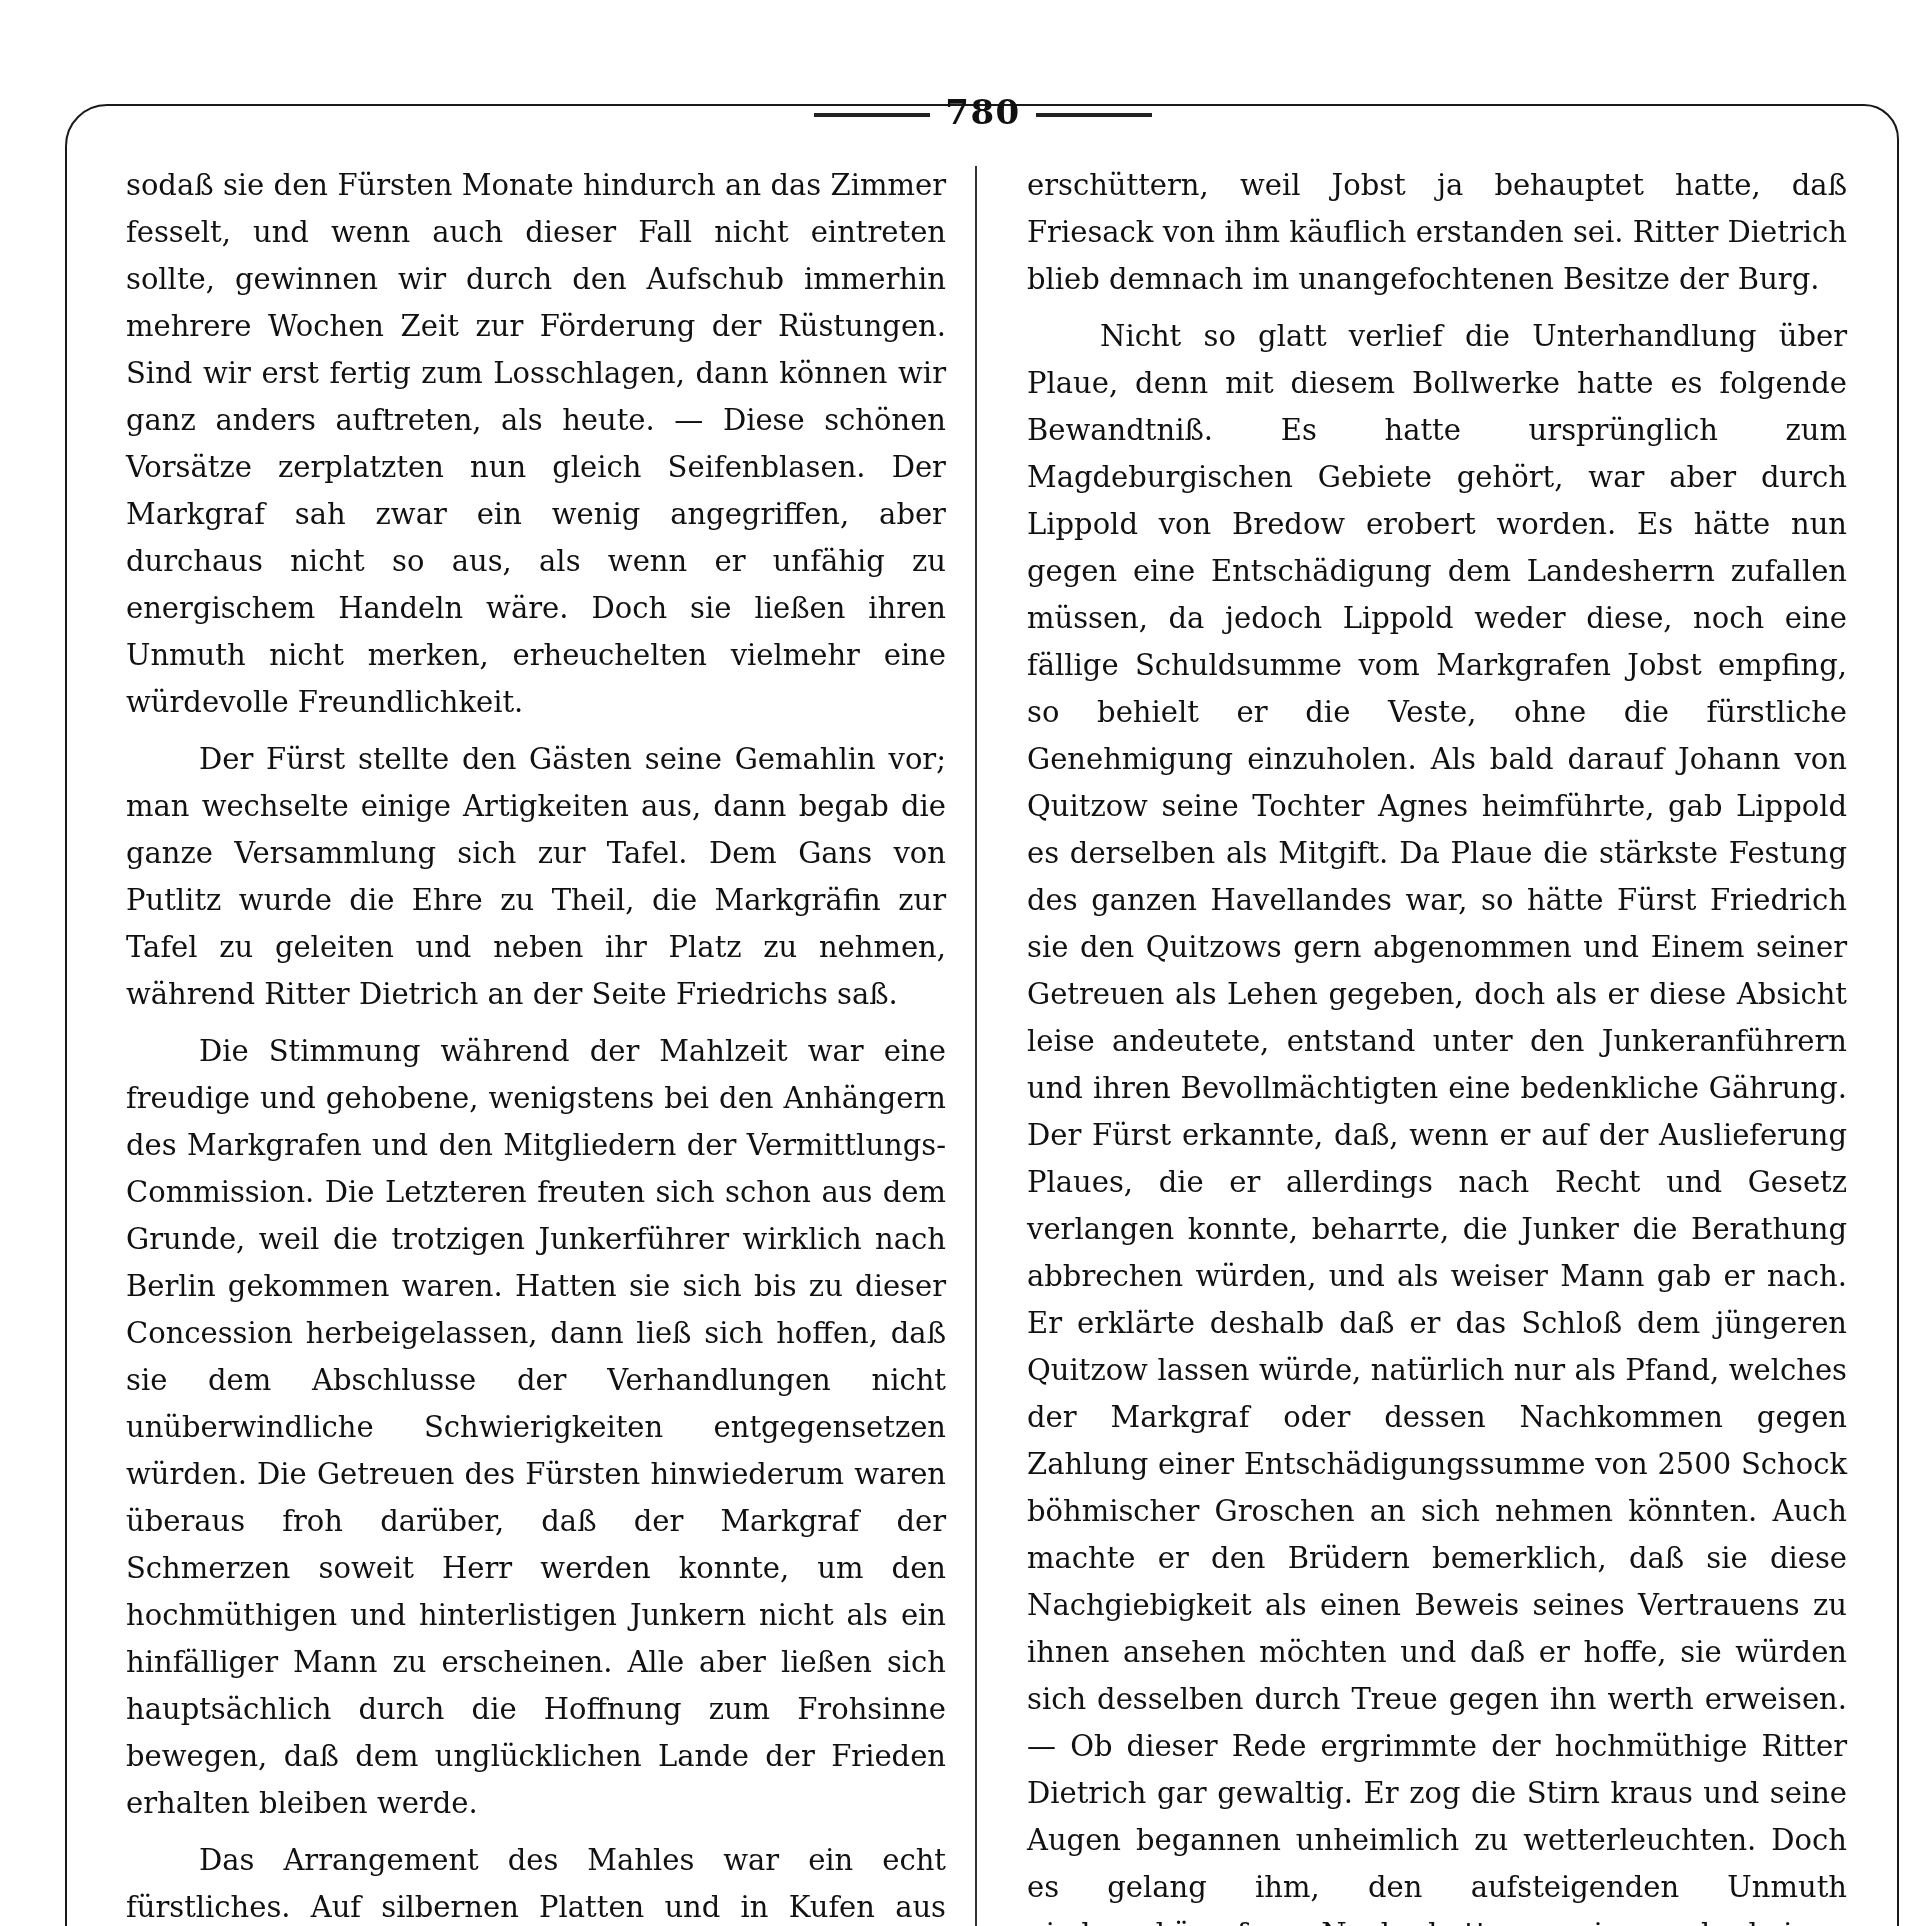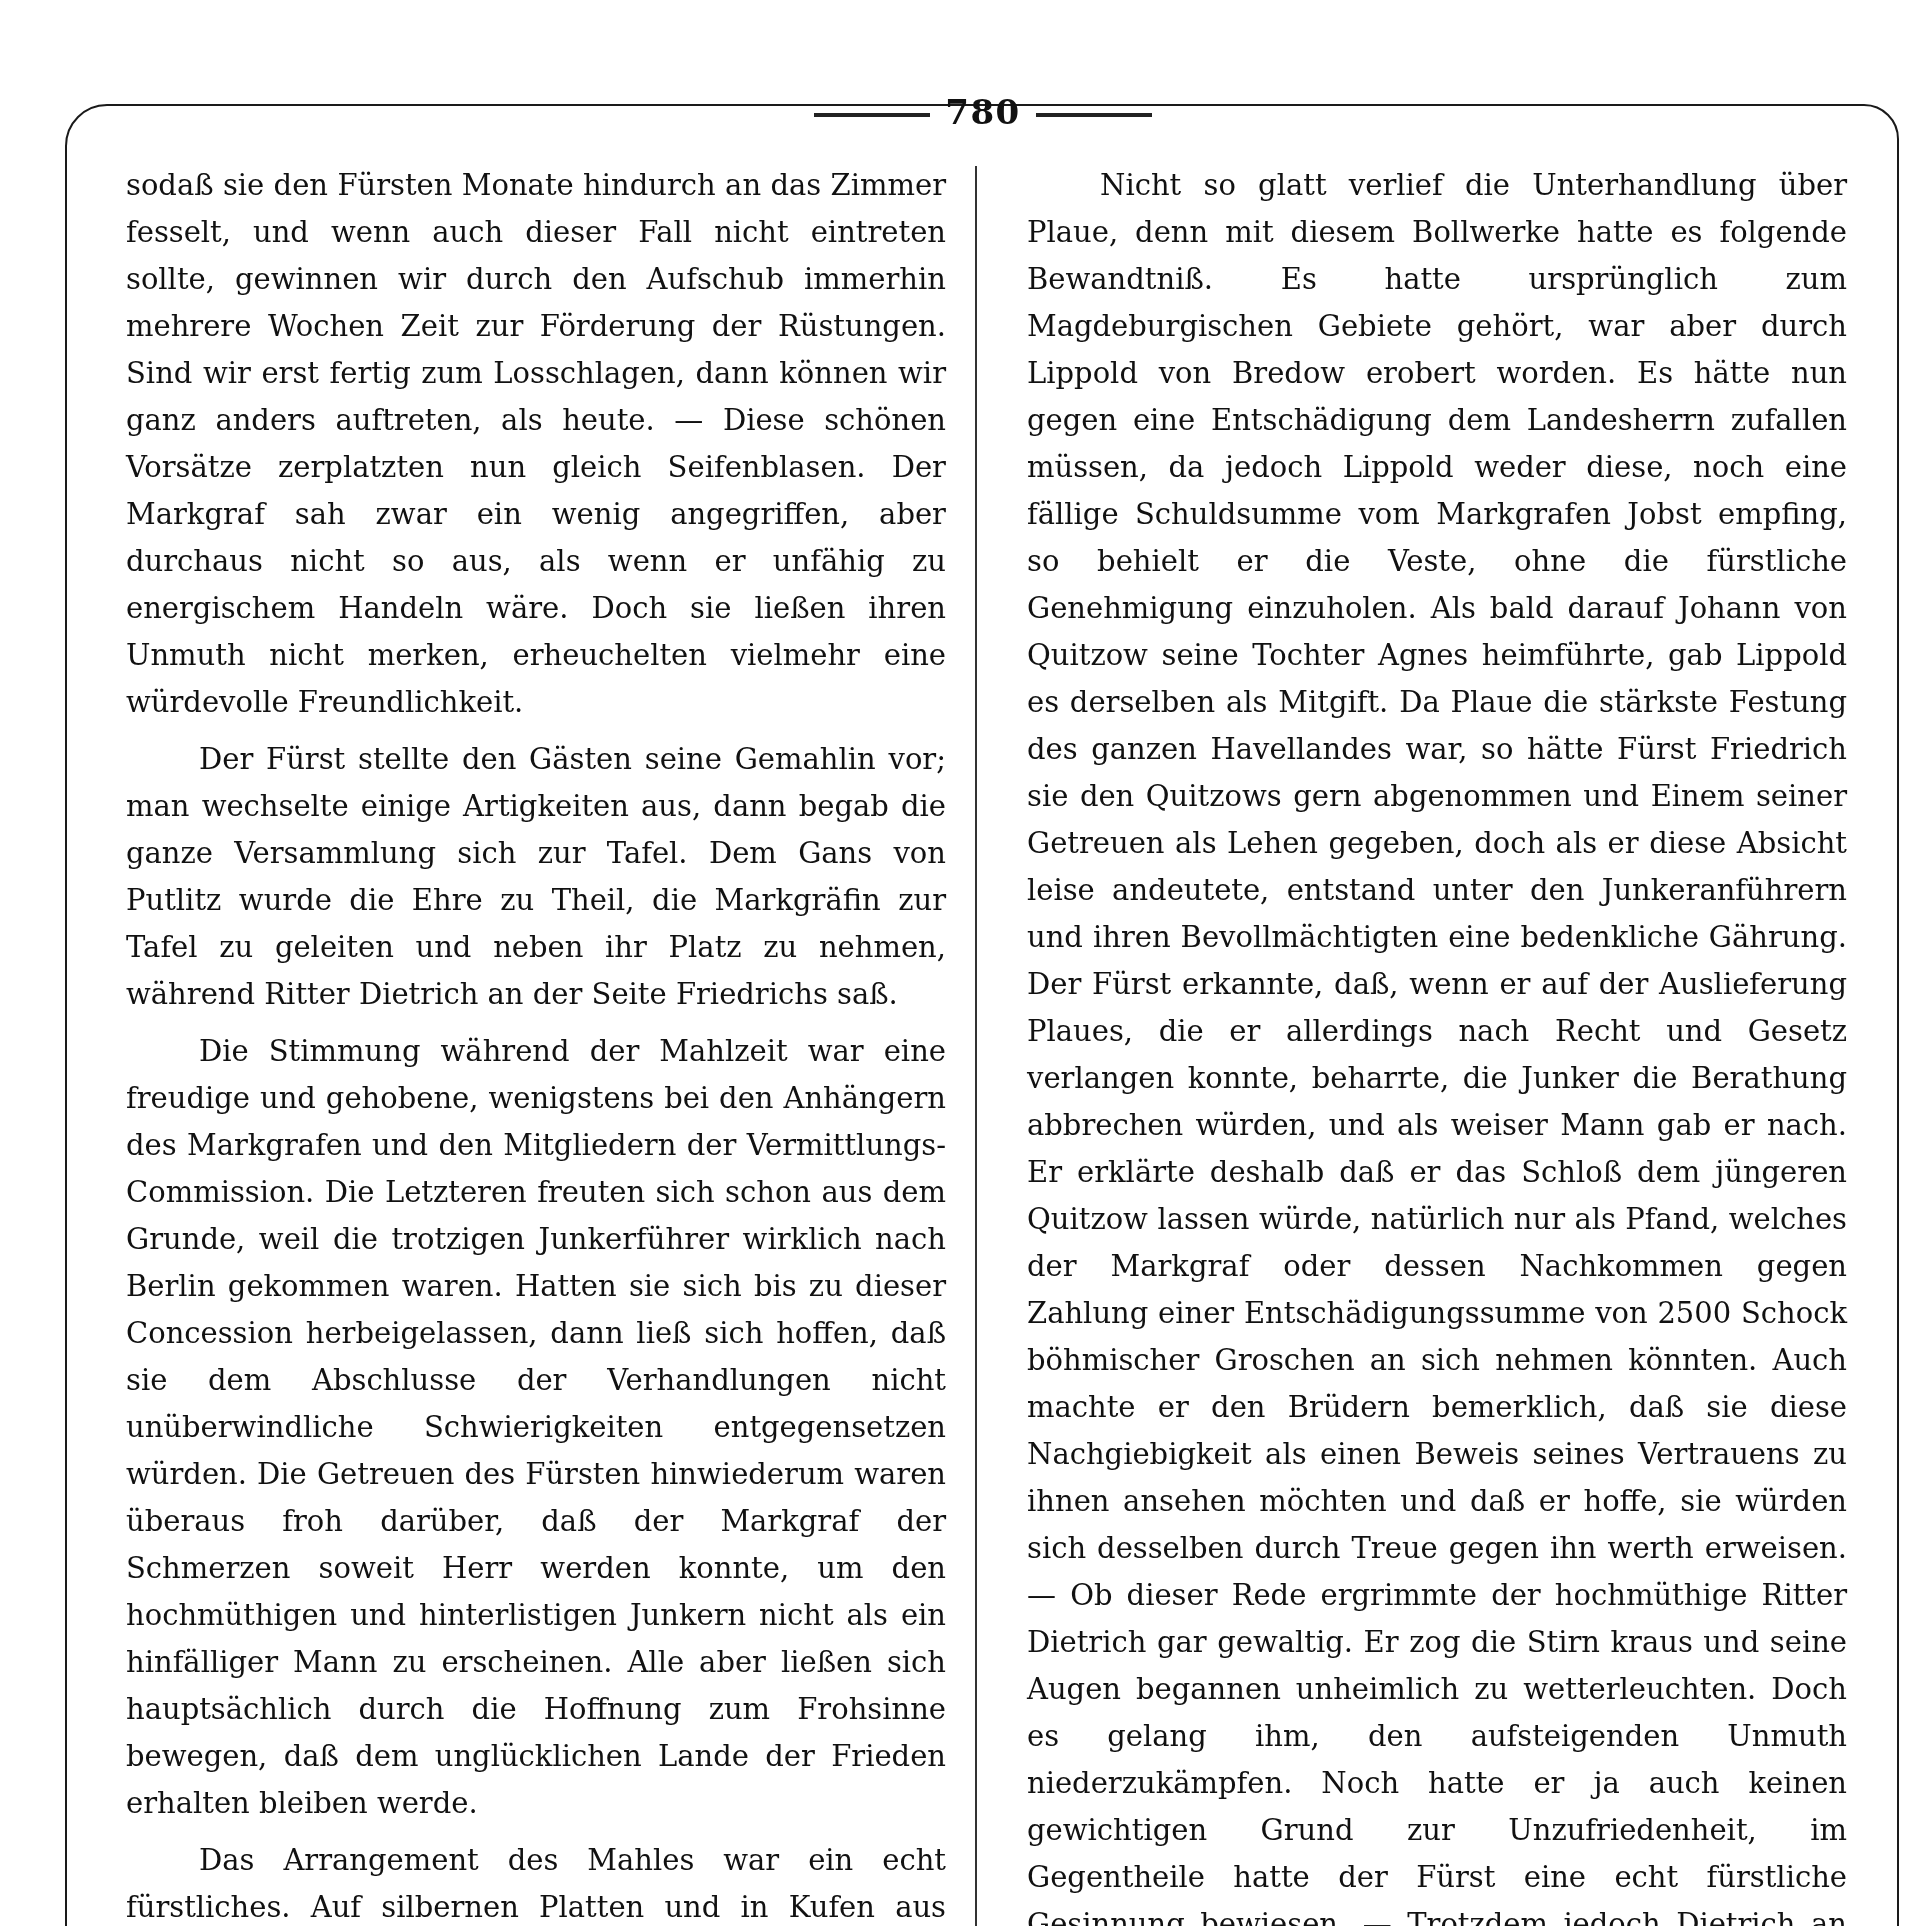--- a/index.html
+++ b/index.html
@@ -32,16 +32,17 @@
   <p class="para">sodaß sie den Fürsten Monate hindurch an das Zimmer fesselt, und wenn auch dieser Fall nicht eintreten sollte, gewinnen wir durch den Aufschub immerhin mehrere Wochen Zeit zur Förderung der Rüstungen. Sind wir erst fertig zum Losschlagen, dann können wir ganz anders auftreten, als heute. — Diese schönen Vorsätze zerplatzten nun gleich Seifenblasen. Der Markgraf sah zwar ein wenig angegriffen, aber durchaus nicht so aus, als wenn er unfähig zu energischem Handeln wäre. Doch sie ließen ihren Unmuth nicht merken, erheuchelten vielmehr eine würdevolle Freundlichkeit.</p>
   <p class="para indent">Der Fürst stellte den Gästen seine Gemahlin vor; man wechselte einige Artigkeiten aus, dann begab die ganze Versammlung sich zur Tafel. Dem Gans von Putlitz wurde die Ehre zu Theil, die Markgräfin zur Tafel zu geleiten und neben ihr Platz zu nehmen, während Ritter Dietrich an der Seite Friedrichs saß.</p>
   <p class="para indent">Die Stimmung während der Mahlzeit war eine freudige und gehobene, wenigstens bei den Anhängern des Markgrafen und den Mitgliedern der Vermittlungs-Commission. Die Letzteren freuten sich schon aus dem Grunde, weil die trotzigen Junkerführer wirklich nach Berlin gekommen waren. Hatten sie sich bis zu dieser Concession herbeigelassen, dann ließ sich hoffen, daß sie dem Abschlusse der Verhandlungen nicht unüberwindliche Schwierigkeiten entgegensetzen würden. Die Getreuen des Fürsten hinwiederum waren überaus froh darüber, daß der Markgraf der Schmerzen soweit Herr werden konnte, um den hochmüthigen und hinterlistigen Junkern nicht als ein hinfälliger Mann zu erscheinen. Alle aber ließen sich hauptsächlich durch die Hoffnung zum Frohsinne bewegen, daß dem unglücklichen Lande der Frieden erhalten bleiben werde.</p>
   <p class="para indent">Das Arrangement des Mahles war ein echt fürstliches. Auf silbernen Platten und in Kufen aus demselben Metall wurden die Speisen durch die zum Küchendienste bestimmten Lakaien bis zur Thür des Speisesaales getragen und zwar durch ein Spalier von zwei Reihen Trabanten. An der Thür nahmen zwei Pagen die Speisen in Empfang und überreichten sie denjenigen Dienern, welche sie den Gästen zu serviren hatten. Die Braten jedoch tranchirte zuvor auf dem Vorschneidetische der Obermundkoch, das Geflügel der Oberküchenmeister. Den Wein schenkte der Speisemeister in die Pokale, welche darauf durch einige Pagen dem Oberschenken überbracht wurden. Dieser ließ sie den Herrschaften und Gästen credenzen.</p>
 
 </div>
 
 <div class="rule"></div>
 
 <div class="col col-right">
+  <p class="para">erschüttern, weil Jobst ja behauptet hatte, daß Friesack von ihm käuflich erstanden sei. Ritter Dietrich blieb demnach im unangefochtenen Besitze der Burg.</p>
   <p class="para indent">Nicht so glatt verlief die Unterhandlung über Plaue, denn mit diesem Bollwerke hatte es folgende Bewandtniß. Es hatte ursprünglich zum Magdeburgischen Gebiete gehört, war aber durch Lippold von Bredow erobert worden. Es hätte nun gegen eine Entschädigung dem Landesherrn zufallen müssen, da jedoch Lippold weder diese, noch eine fällige Schuldsumme vom Markgrafen Jobst empfing, so behielt er die Veste, ohne die fürstliche Genehmigung einzuholen. Als bald darauf Johann von Quitzow seine Tochter Agnes heimführte, gab Lippold es derselben als Mitgift. Da Plaue die stärkste Festung des ganzen Havellandes war, so hätte Fürst Friedrich sie den Quitzows gern abgenommen und Einem seiner Getreuen als Lehen gegeben, doch als er diese Absicht leise andeutete, entstand unter den Junkeranführern und ihren Bevollmächtigten eine bedenkliche Gährung. Der Fürst erkannte, daß, wenn er auf der Auslieferung Plaues, die er allerdings nach Recht und Gesetz verlangen konnte, beharrte, die Junker die Berathung abbrechen würden, und als weiser Mann gab er nach. Er erklärte deshalb daß er das Schloß dem jüngeren Quitzow lassen würde, natürlich nur als Pfand, welches der Markgraf oder dessen Nachkommen gegen Zahlung einer Entschädigungssumme von 2500 Schock böhmischer Groschen an sich nehmen könnten. Auch machte er den Brüdern bemerklich, daß sie diese Nachgiebigkeit als einen Beweis seines Vertrauens zu ihnen ansehen möchten und daß er hoffe, sie würden sich desselben durch Treue gegen ihn werth erweisen. — Ob dieser Rede ergrimmte der hochmüthige Ritter Dietrich gar gewaltig. Er zog die Stirn kraus und seine Augen begannen unheimlich zu wetterleuchten. Doch es gelang ihm, den aufsteigenden Unmuth niederzukämpfen. Noch hatte er ja auch keinen gewichtigen Grund zur Unzufriedenheit, im Gegentheile hatte der Fürst eine echt fürstliche Gesinnung bewiesen. — Trotzdem jedoch Dietrich an sich hielt und sogar sich bemühte, an Freundlichkeit dem Markgrafen sich gleich zu stellen, lag es doch fortan über der edlen Versammlung wie Gewitterschwüle. Jeder hatte die bange Empfindung, welche ein ängstliches Gemüth fühlt, wenn es bei heftigem Gewitter jeden Augenblick fürchtet, daß der Blitz einschlagen könnte, — ein ganz geringfügiger Anlaß konnte alle bisher gewonnenen Resultate wieder umstoßen.</p>
 
 </div>
 
 
 </body></html>

